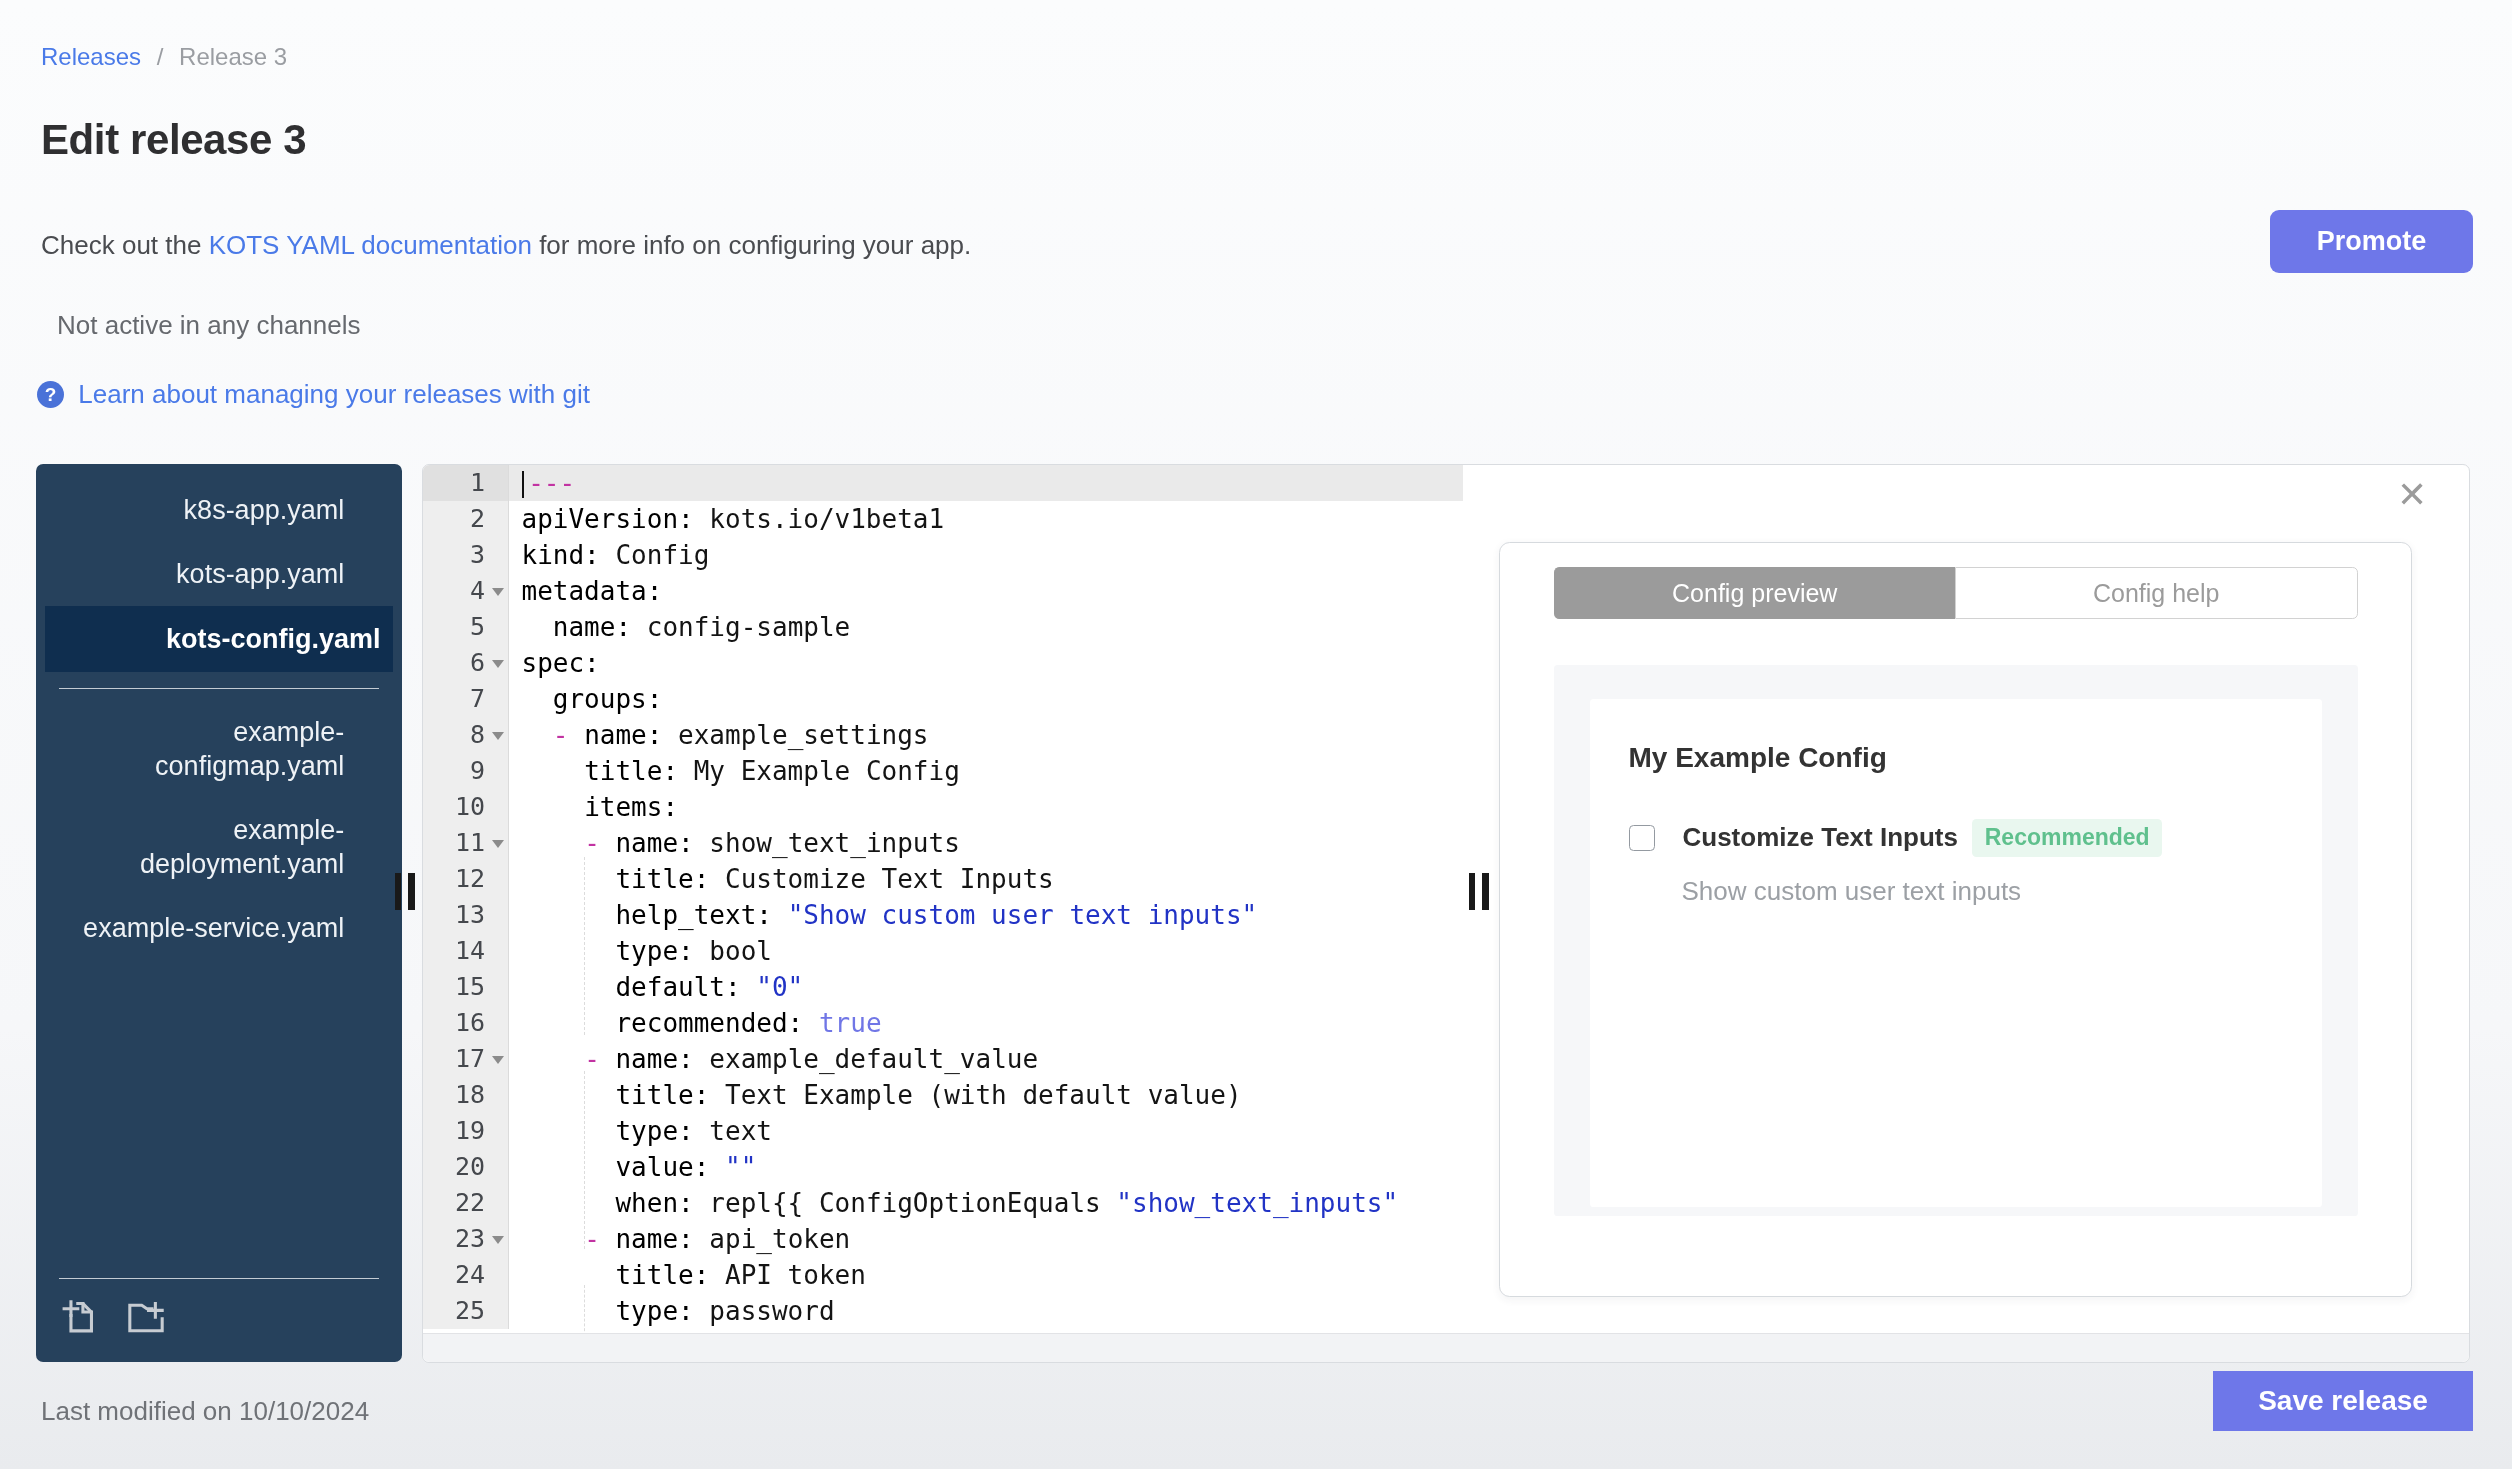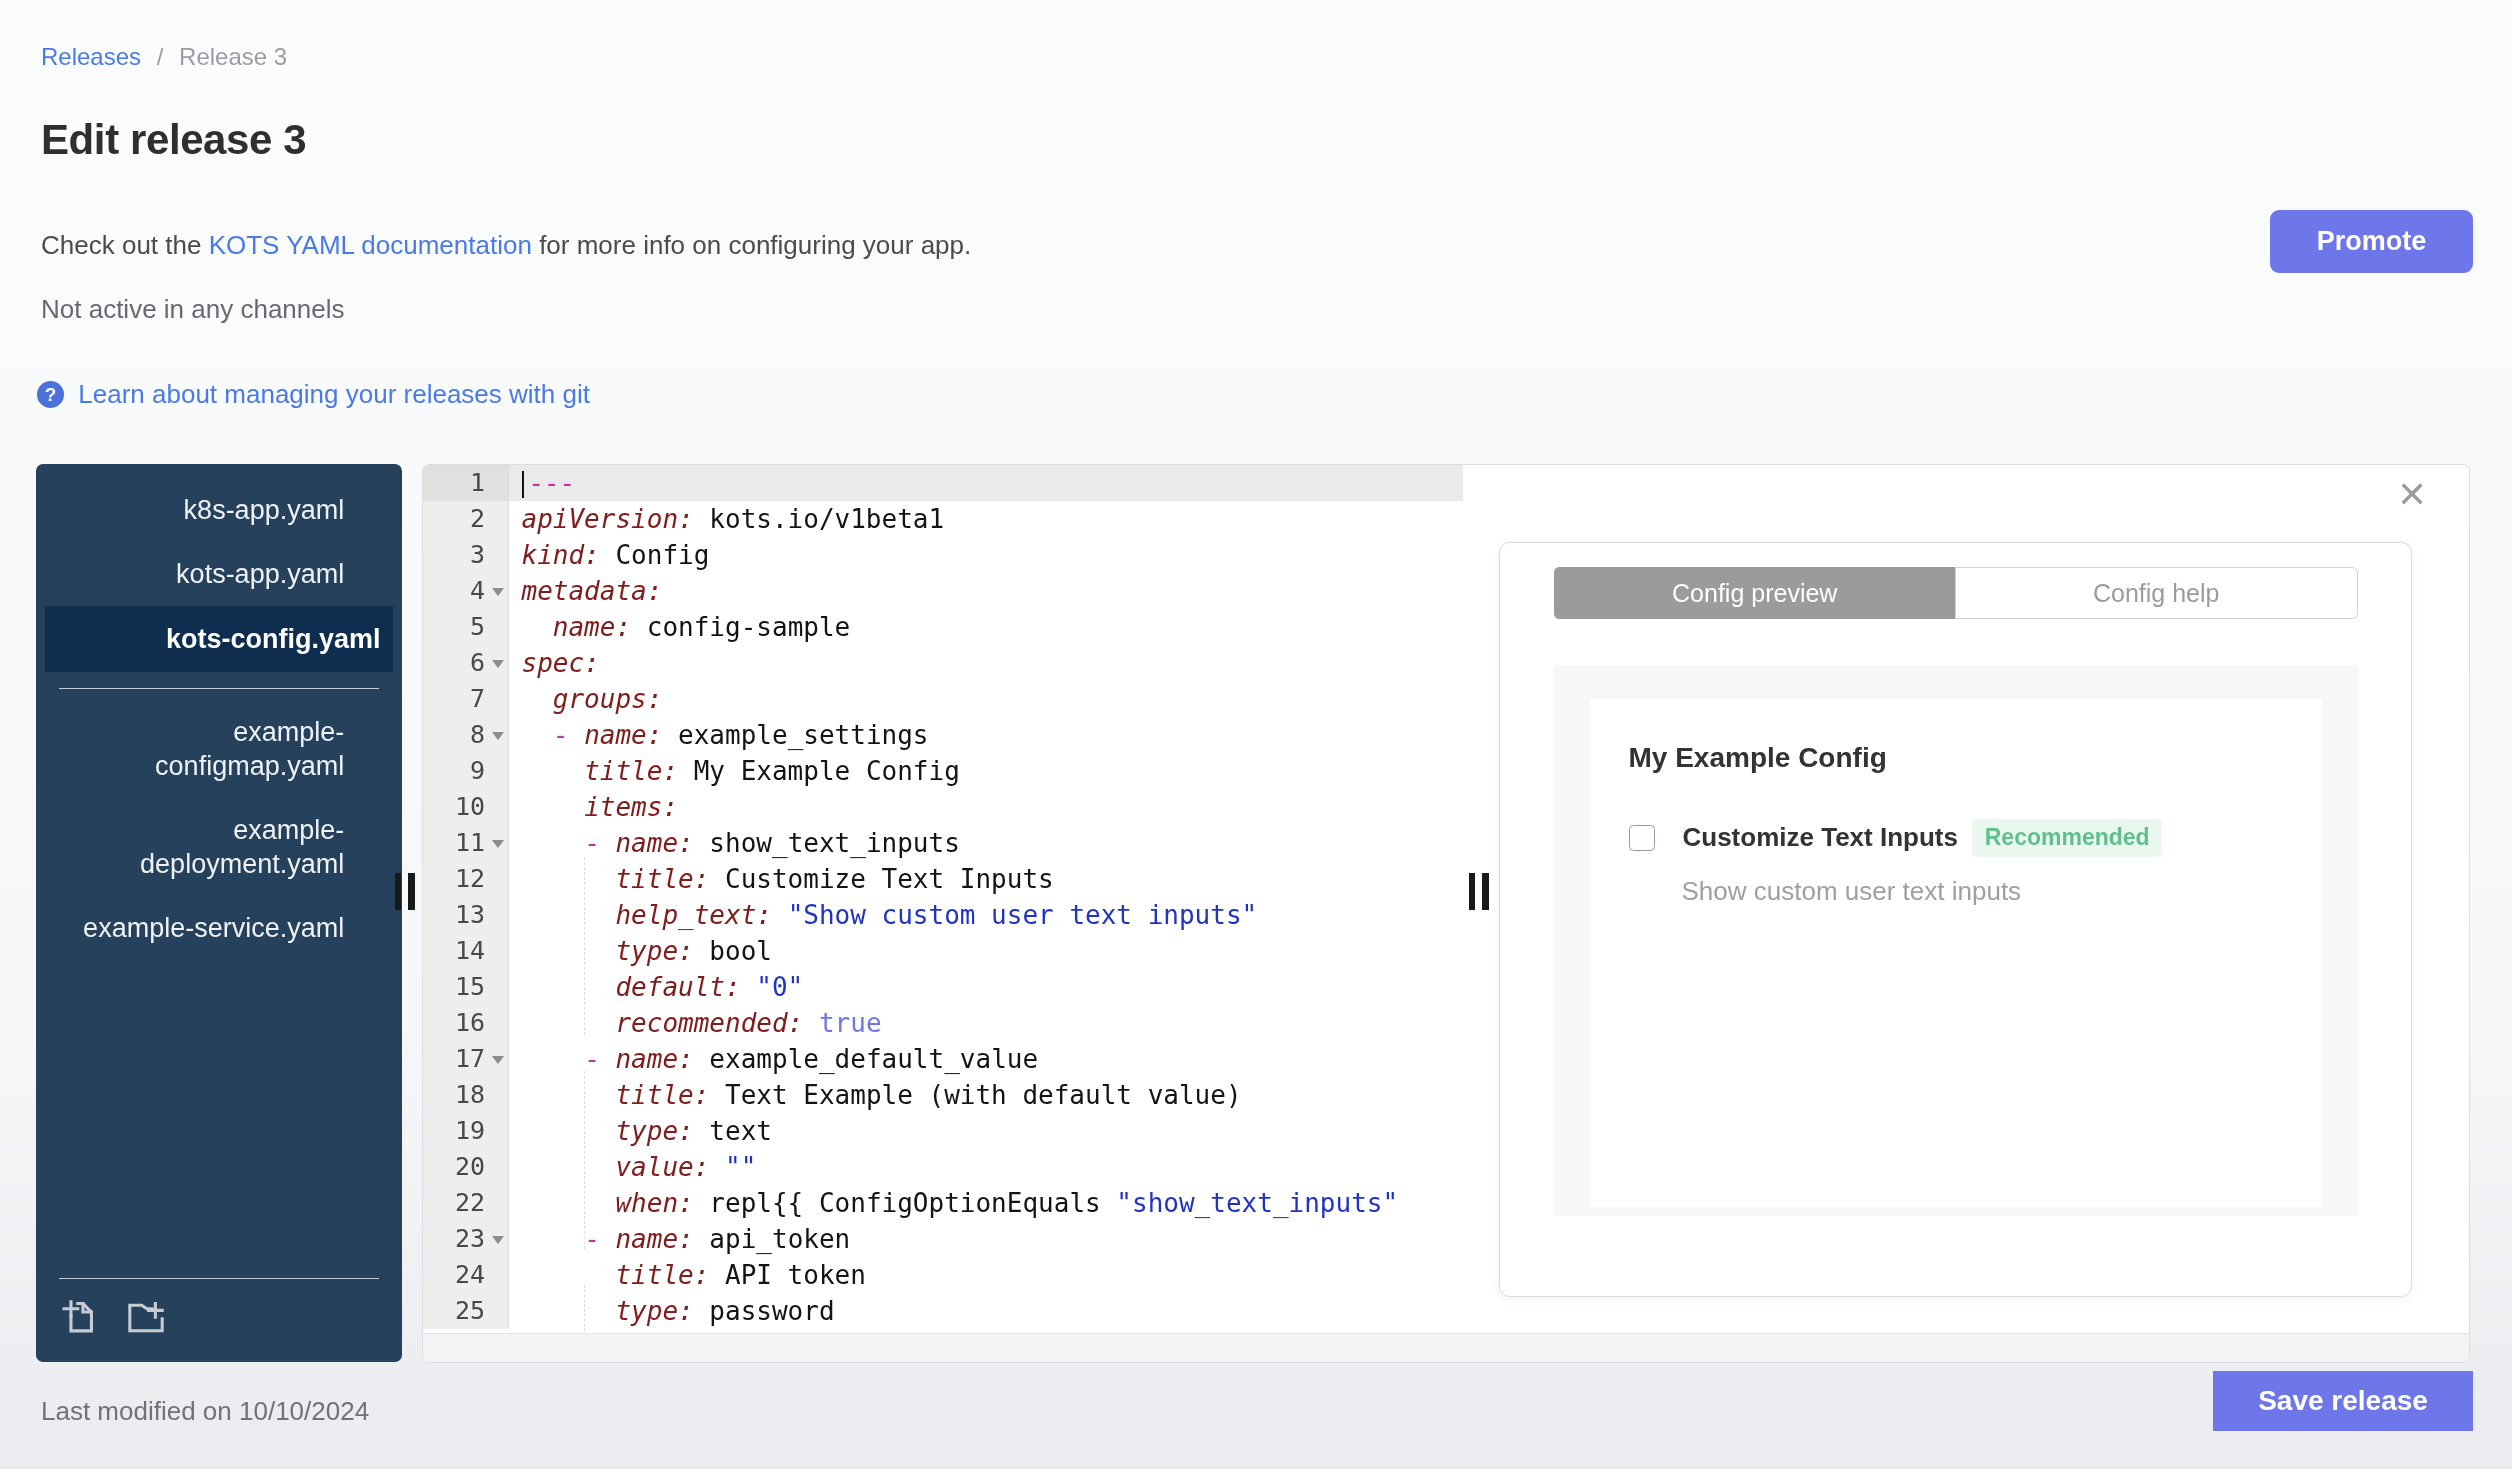--- a/index.html
+++ b/index.html
@@ -17,21 +17,21 @@
   .title-row{position:absolute;left:41px;top:116px;display:flex;align-items:baseline;gap:36px;}
   .title-row h1{margin:0;font-size:42px;font-weight:800;letter-spacing:-0.4px;color:#2f2f31;}
   .created{font-size:25px;color:#9da0a6;}
   .created a{color:#4a7ae8;}
   .promote{
     position:absolute;left:2270px;top:210px;width:203px;height:63px;
     background:#6e77e9;border:none;border-radius:9px;color:#fff;
     font-size:27px;font-weight:700;font-family:inherit;cursor:pointer;
   }
   .intro{position:absolute;left:41px;top:230px;margin:0;font-size:26px;color:#4a4c50;}
-  .channels{position:absolute;left:41px;top:294px;margin:0;font-size:26px;color:#66696e;}
+  .channels{position:absolute;left:41px;top:294px;margin:16px;font-size:26px;color:#66696e;}
   .git-row{position:absolute;left:37px;top:379px;display:flex;align-items:center;gap:14.3px;}
   .qicon{
     display:inline-block;width:27px;height:27px;border-radius:50%;
     background:#4a72d8;color:#fff;font-size:19px;font-weight:700;
     text-align:center;line-height:27px;
   }
   .git-link{font-size:26px;color:#4a7ae8;}
   
   .sidebar{
     position:absolute;left:36px;top:464px;width:366px;height:898px;
@@ -79,21 +79,21 @@
     border-left:6.2px solid transparent;border-right:6.2px solid transparent;
     border-top:8px solid #8b8b8b;cursor:pointer;
   }
   .codecell{
     flex:1;white-space:pre;padding-left:12.5px;
     font-family:"DejaVu Sans Mono", monospace;font-size:26px;line-height:36px;color:#141414;
   }
   .cm-row.active .codecell{background:#eaeaea;}
   .cm-row.active .gut{background:#e0e0e0;}
   .cursor{display:inline-block;width:2.2px;height:27px;background:#111;margin-right:4.5px;vertical-align:middle;}
-  .tok-k{color:#7f1d1d;font-style:italic;}
+  .tok-k{color:#000000;}
   .tok-m{color:#c233a2;}
   .tok-s{color:#2133c5;}
   .tok-a{color:#7076e6;}
   .tok-p{color:#141414;}
   .guide{position:absolute;left:161px;border-left:1.8px dashed #dcdcdc;}
   .g1{top:392px;height:178px;}
   .g2{top:606px;height:178px;}
   .g3{top:820px;height:51px;}
   .hscroll{
     position:absolute;left:0;right:0;bottom:0;height:28px;

